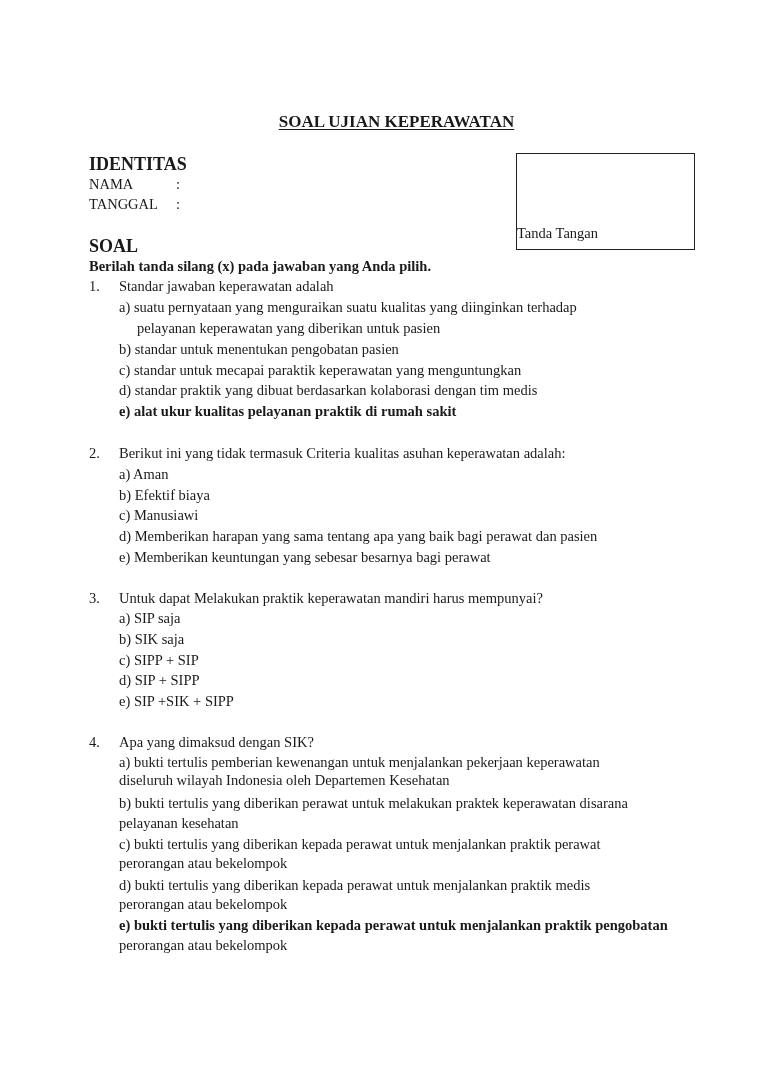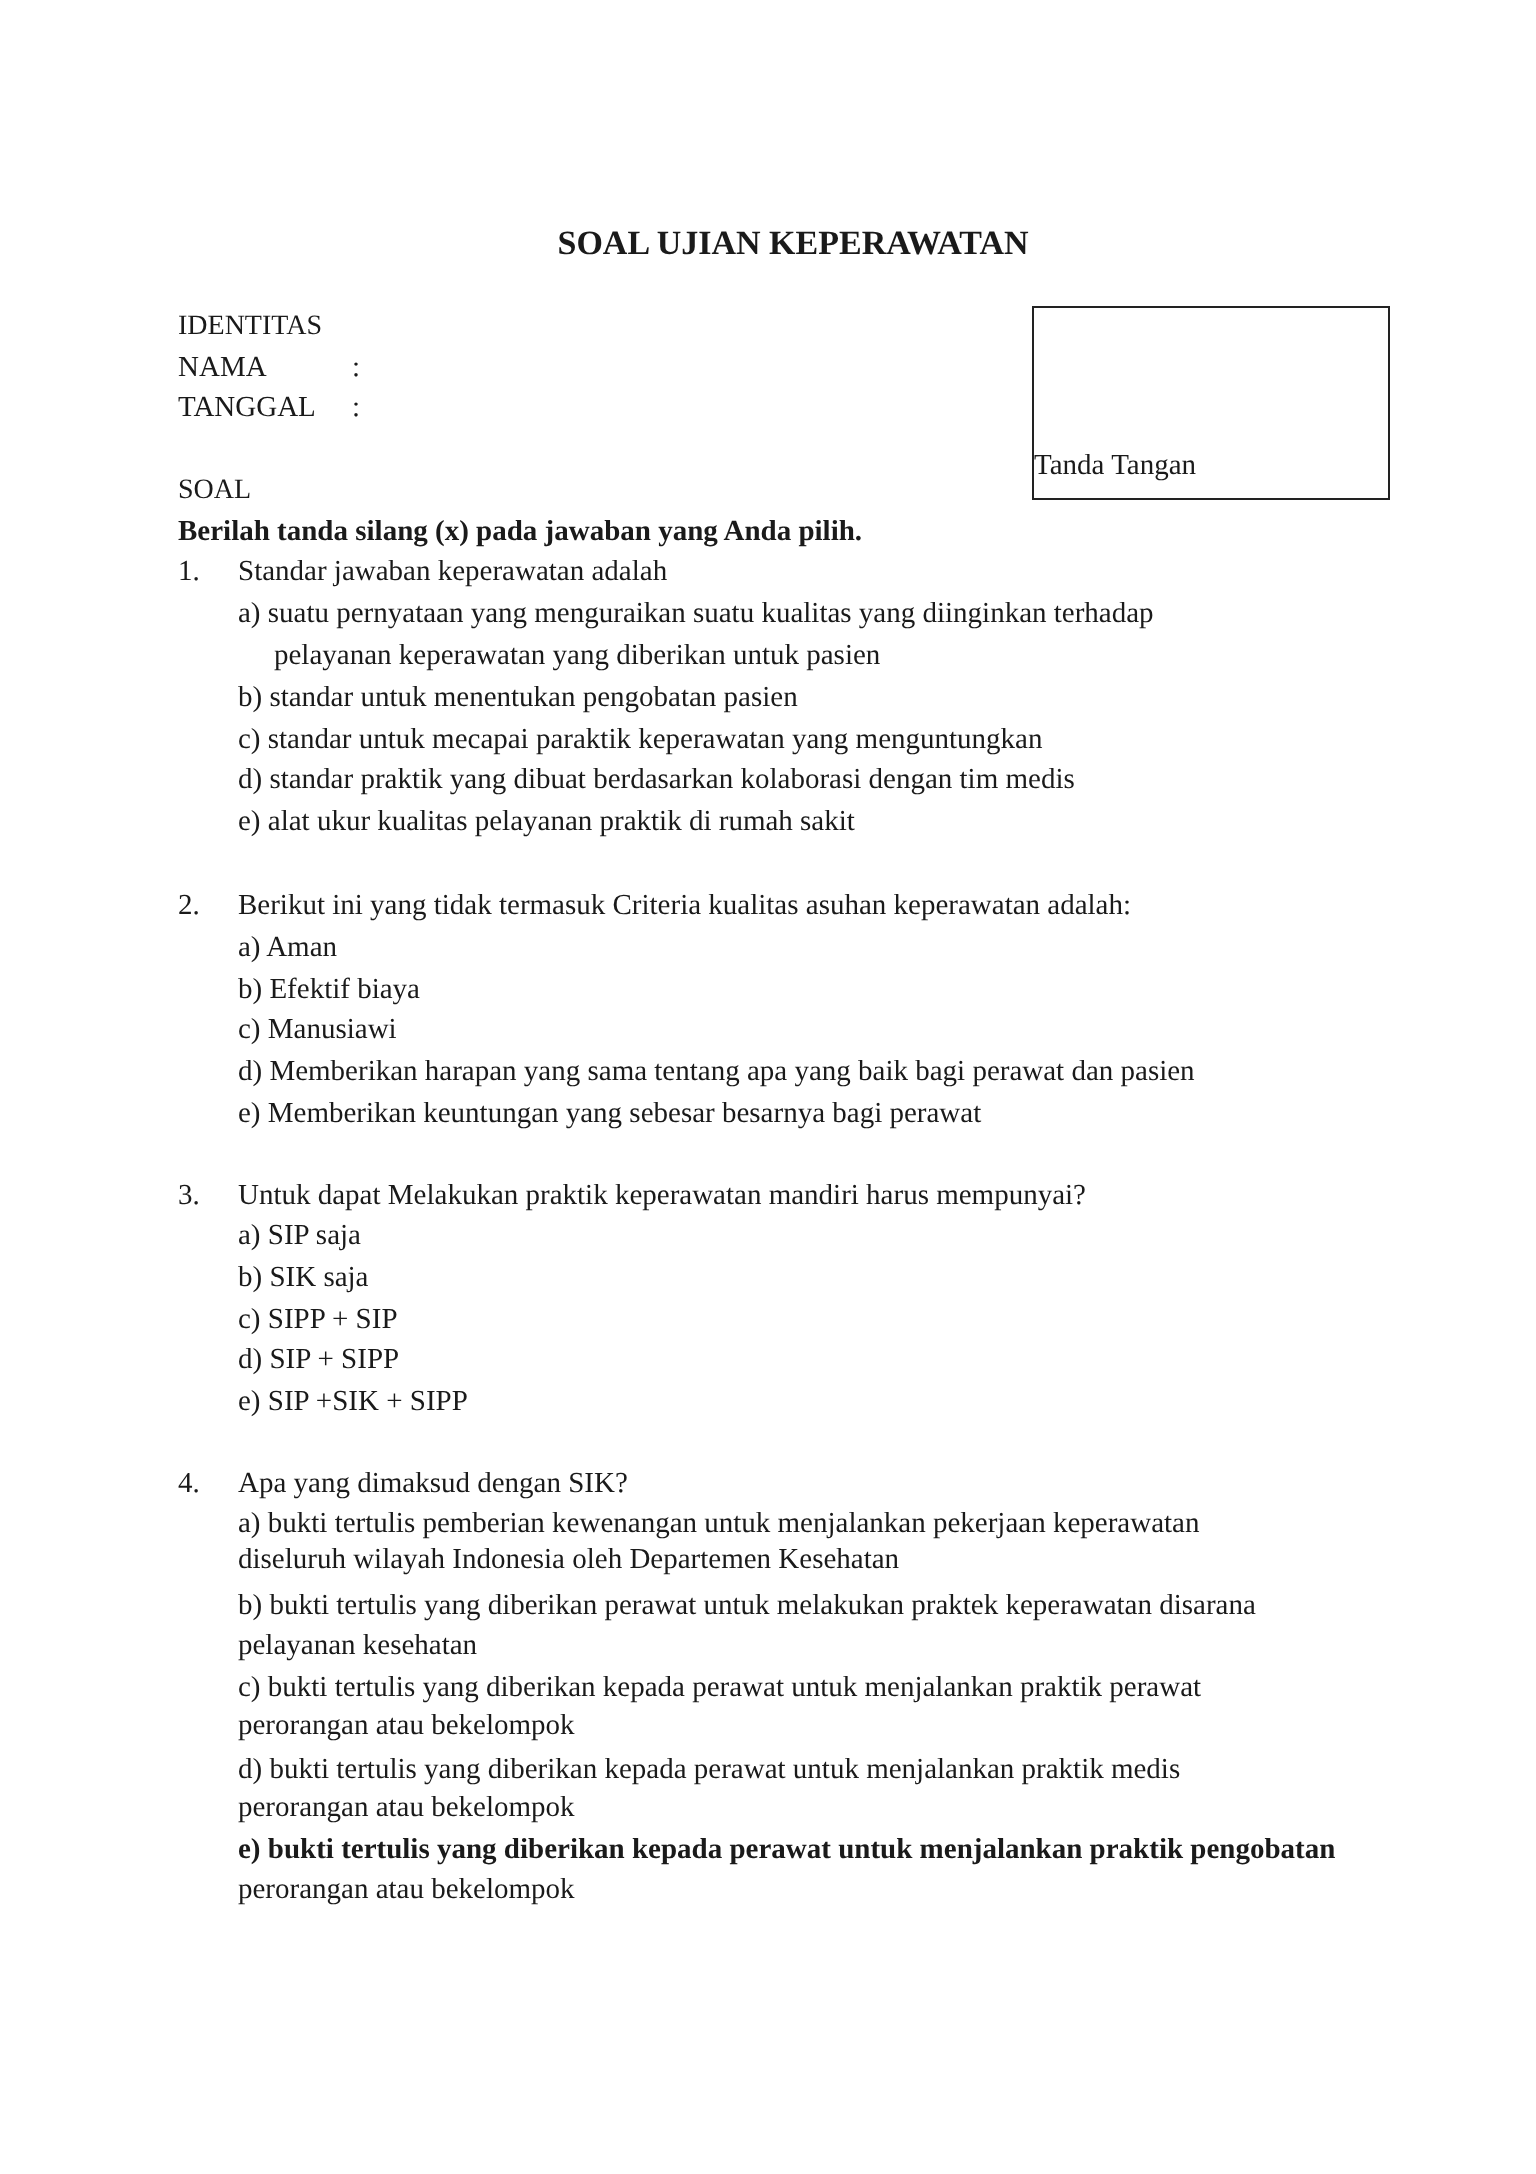--- a/index.html
+++ b/index.html
@@ -7,30 +7,30 @@
     width: 768px; height: 1087px; position: relative; overflow: hidden;
     font-family: "Liberation Serif", "DejaVu Serif", serif;
     color: #1a1a1a;
     font-size: 14.5px;
   }
   .page { position: absolute; left: 0; top: 0; width: 768px; height: 1087px; }
   .title {
     position: absolute; left: 0; width: 768px; top: 112px;
     text-align: center; font-weight: bold; font-size: 17px;
   }
-  .title span { text-underline-offset: 2px; margin-left: 25px; }
+  .title span { text-decoration: underline; text-underline-offset: 2px; margin-left: 25px; }
   .sig-box {
     position: absolute; left: 516px; top: 153px; width: 177px; height: 95px;
     border: 1.3px solid #222;
   }
   .sig-label {
     position: absolute; left: 0; right: 0; bottom: 7px; text-align: left; font-size: 14.5px;
   }
   .line { position: absolute; left: 89px; white-space: nowrap; line-height: 20px; }
-  .bold { font-weight: normal; font-size: 14px; }
+  .bold { font-weight: bold; font-size: 18px; }
   .colon { position: absolute; left: 176px; }
   .num { position: absolute; left: 89px; white-space: nowrap; line-height: 20px; }
   .qtext { position: absolute; left: 119px; white-space: nowrap; line-height: 20px; }
   .opt { position: absolute; left: 119px; white-space: nowrap; line-height: 20px; }
   .opt-indent { left: 137px; }
 </style>
 </head>
 <body>
 
 <div class="page">
@@ -53,21 +53,21 @@
   <div class="line" style="top:256px;font-weight:bold;">Berilah tanda silang (x) pada jawaban yang Anda pilih.</div>
 
   <div>
     <div class="num" style="top:276px;">1.</div>
     <div class="qtext" style="top:276px;">Standar jawaban keperawatan adalah</div>
     <div class="opt" style="top:297px;">a) suatu pernyataan yang menguraikan suatu kualitas yang diinginkan terhadap</div>
     <div class="opt opt-indent" style="top:318px;">pelayanan keperawatan yang diberikan untuk pasien</div>
     <div class="opt" style="top:339px;">b) standar untuk menentukan pengobatan pasien</div>
     <div class="opt" style="top:360px;">c) standar untuk mecapai paraktik keperawatan yang menguntungkan</div>
     <div class="opt" style="top:380px;">d) standar praktik yang dibuat berdasarkan kolaborasi dengan tim medis</div>
-    <div class="opt" style="top:401px;">e) alat ukur kualitas pelayanan praktik di rumah sakit</div>
+    <div class="opt" style="top:401px;font-weight:bold;">e) alat ukur kualitas pelayanan praktik di rumah sakit</div>
   </div>
 
   <div>
     <div class="num" style="top:443px;">2.</div>
     <div class="qtext" style="top:443px;">Berikut ini yang tidak termasuk Criteria kualitas asuhan keperawatan adalah:</div>
     <div class="opt" style="top:464px;">a) Aman</div>
     <div class="opt" style="top:485px;">b) Efektif biaya</div>
     <div class="opt" style="top:505px;">c) Manusiawi</div>
     <div class="opt" style="top:526px;">d) Memberikan harapan yang sama tentang apa yang baik bagi perawat dan pasien</div>
     <div class="opt" style="top:547px;">e) Memberikan keuntungan yang sebesar besarnya bagi perawat</div>

